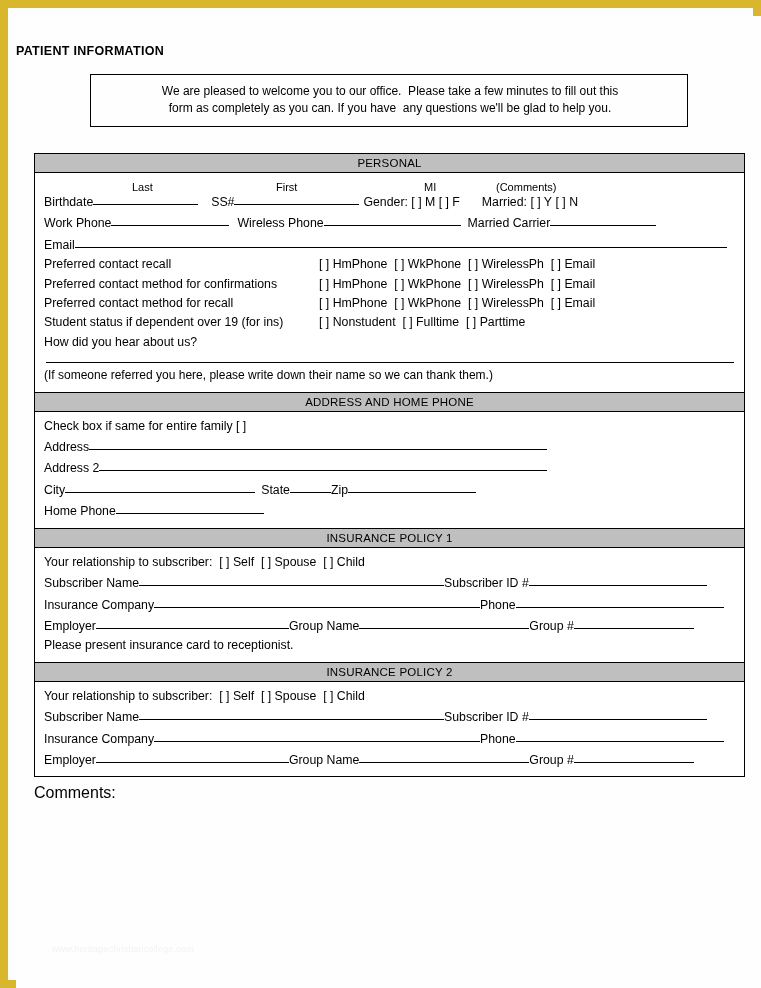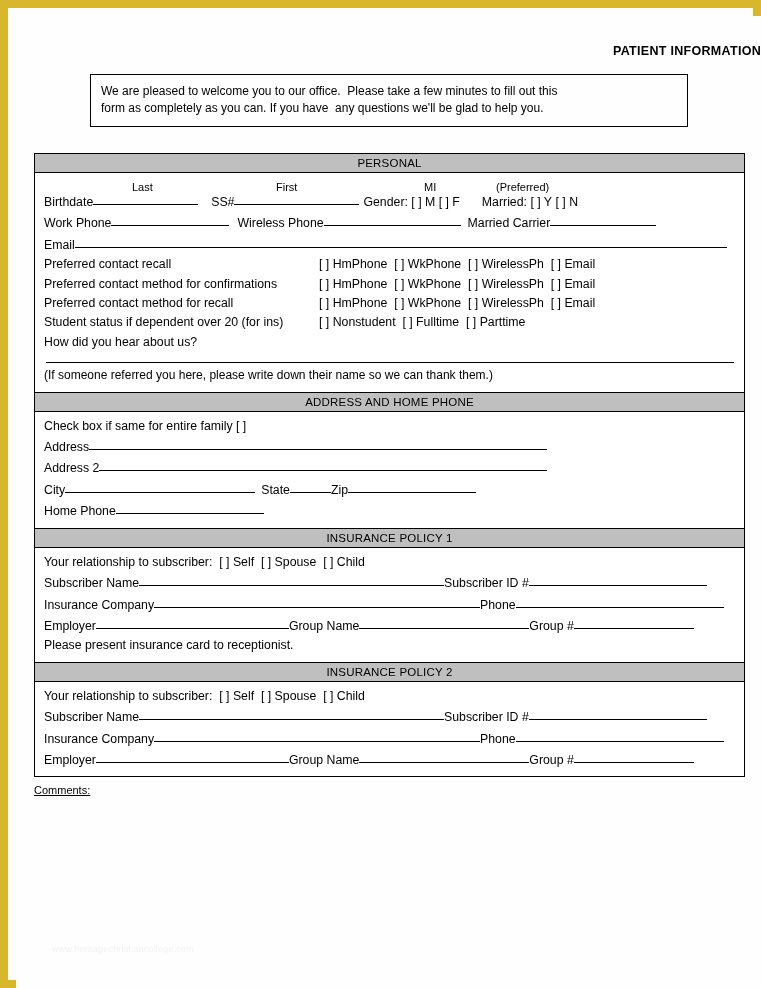--- a/index.html
+++ b/index.html
@@ -33,35 +33,36 @@
     height: 972px;
     background: #fefefe;
     overflow: hidden;
   }
 
   
   .doc-title {
     position: absolute;
     left: 0; top: 28px;
     width: 745px;
-    text-align: right;
+    text-align: left;
     font-size: 12.5px;
     font-weight: bold;
     letter-spacing: 0.3px;
   }
 
   
   .welcome-box {
     position: absolute;
     left: 74px;
     top: 58px;
     width: 598px;
     box-sizing: border-box;
     border: 1.4px solid #000;
     padding: 8px 8px 9px 10px;
+    text-align: center;
     font-size: 12px;
     line-height: 17px;
   }
   .welcome-line { white-space: pre; }
 
   
   .form-table {
     position: absolute;
     left: 18px;
     top: 137px;
@@ -118,22 +119,21 @@
     border-bottom: 1.2px solid #000;
     height: 1px;
     margin: 9px 2px 3px 2px;
   }
 
   
   .comments {
     position: absolute;
     left: 18px;
     top: 768px;
-    font-size: 11px;
-    text-decoration: underline;
+    font-size: 16px;
   }
 
   
   .watermark {
     position: absolute;
     left: 36px;
     top: 928px;
     font-size: 9px;
     color: #f2f2f2;
     letter-spacing: 0.2px;
@@ -156,21 +156,21 @@
     <div class="form-table">
 
       <div class="sec-header first">PERSONAL</div>
       <div class="sec-body">
 
 
         <div class="sub-labels">
           <span style="left:88px">Last</span>
           <span style="left:232px">First</span>
           <span style="left:380px">MI</span>
-          <span style="left:452px">(Preferred)</span>
+          <span style="left:452px">(Comments)</span>
         </div>
 
         <div class="row">
           <span>Birthdate</span><span class="ul" style="width:105px"></span><span style="display:inline-block;width:13px"></span><span>SS#</span><span class="ul" style="width:125px"></span><span style="display:inline-block;width:4px"></span><span>Gender:</span>&nbsp;<span class="cb">[ ] M</span>&nbsp;<span class="cb">[ ] F</span><span style="display:inline-block;width:22px"></span><span>Married:</span>&nbsp;<span class="cb">[ ] Y</span>&nbsp;<span class="cb">[ ] N</span>
         </div>
 
         <div class="row">
           <span>Work Phone</span><span class="ul" style="width:118px"></span><span style="display:inline-block;width:8px"></span><span>Wireless Phone</span><span class="ul" style="width:137px"></span><span style="display:inline-block;width:7px"></span><span>Married Carrier</span><span class="ul" style="width:106px"></span>
         </div>
 
@@ -184,21 +184,21 @@
 
         <div class="row">
           <span style="display:inline-block;width:275px">Preferred contact method for confirmations</span><span class="cb">[ ] HmPhone</span>&nbsp;&nbsp;<span class="cb">[ ] WkPhone</span>&nbsp;&nbsp;<span class="cb">[ ] WirelessPh</span>&nbsp;&nbsp;<span class="cb">[ ] Email</span>
         </div>
 
         <div class="row">
           <span style="display:inline-block;width:275px">Preferred contact method for recall</span><span class="cb">[ ] HmPhone</span>&nbsp;&nbsp;<span class="cb">[ ] WkPhone</span>&nbsp;&nbsp;<span class="cb">[ ] WirelessPh</span>&nbsp;&nbsp;<span class="cb">[ ] Email</span>
         </div>
 
         <div class="row">
-          <span style="display:inline-block;width:275px">Student status if dependent over  20 (for ins)</span><span class="cb">[ ] Nonstudent</span>&nbsp;&nbsp;<span class="cb">[ ] Fulltime</span>&nbsp;&nbsp;<span class="cb">[ ] Parttime</span>
+          <span style="display:inline-block;width:275px">Student status if dependent over  19 (for ins)</span><span class="cb">[ ] Nonstudent</span>&nbsp;&nbsp;<span class="cb">[ ] Fulltime</span>&nbsp;&nbsp;<span class="cb">[ ] Parttime</span>
         </div>
 
         <div class="row">
           <span>How did you hear about us?</span>
         </div>
 
         <span class="hr-full"></span>
 
         <div class="note-line">(If someone referred you here, please write down their name so we can thank them.)</div>
       </div>

